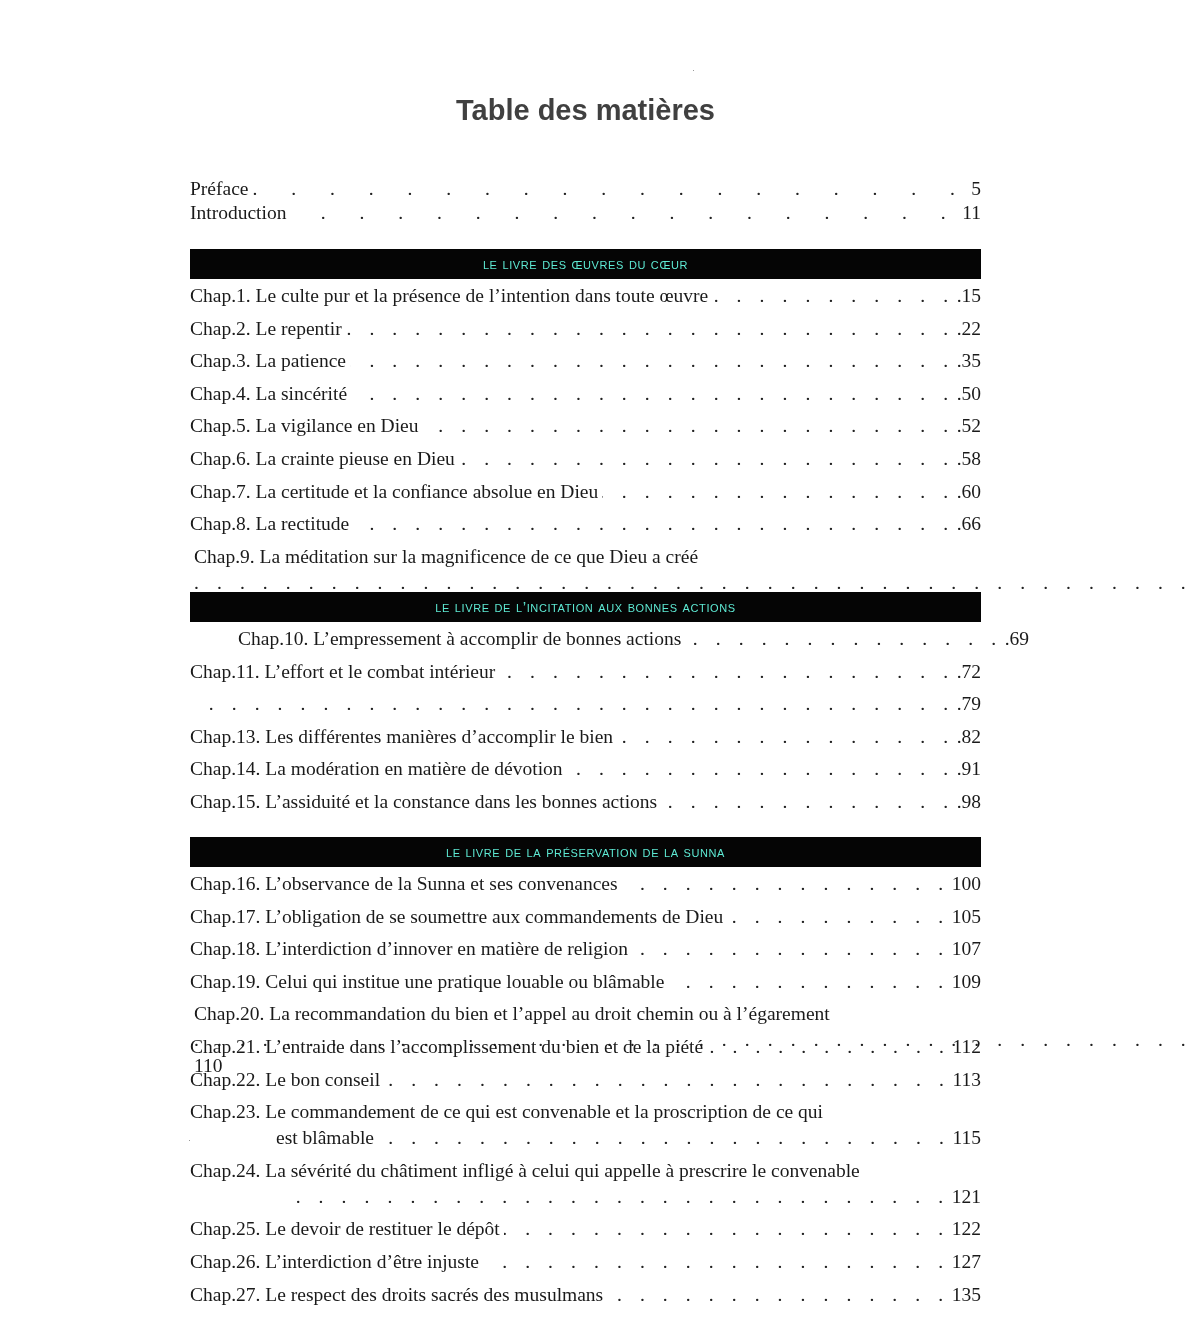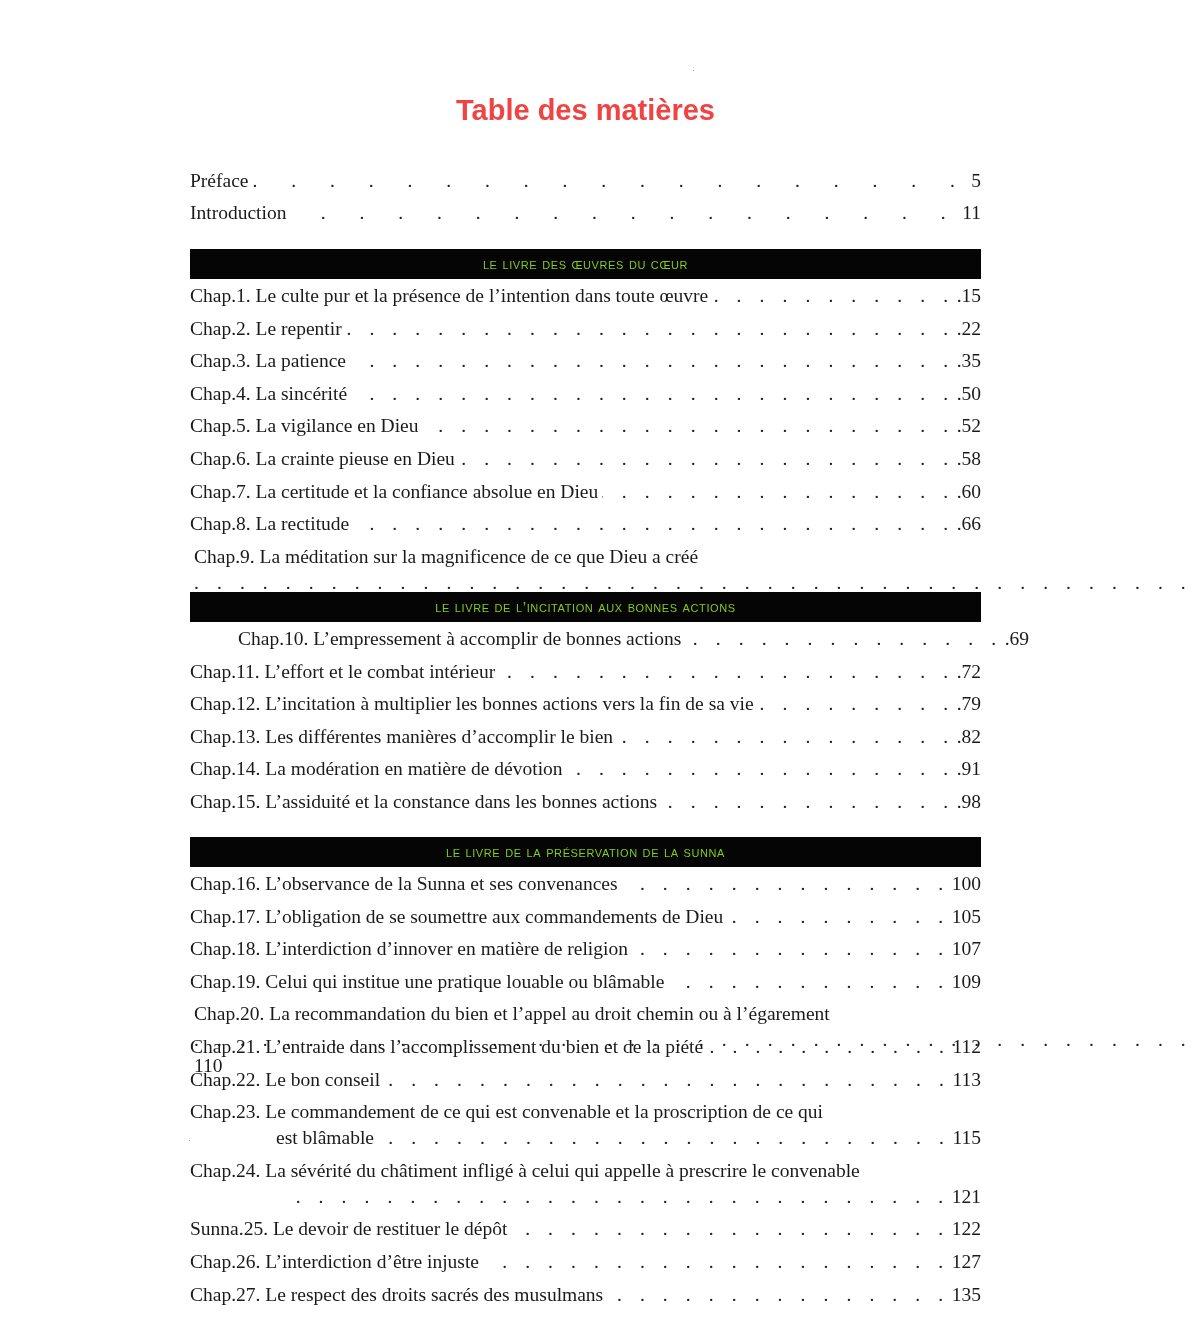--- a/index.html
+++ b/index.html
@@ -1,52 +1,52 @@
 <!DOCTYPE html>
 <html><head>
 <meta charset="utf-8">
 <style>
   html, body { margin: 0; padding: 0; background: #ffffff; }
   body { width: 1200px; height: 1330px; position: relative; overflow: hidden; color: #1a1a1a; }
   .page { position: absolute; left: 190px; top: 0; width: 791px; }
   .title {
     position: absolute; left: 0; right: 0; top: 94px; text-align: center;
-    font-family: "Liberation Sans", sans-serif; font-weight: bold; font-size: 29px; color: #ef4444;
+    font-family: "Liberation Sans", sans-serif; font-weight: bold; font-size: 29px; color: #404040;
     letter-spacing: 0px;
   }
   .entry {
     position: absolute; left: 0; width: 791px;
     font-family: "Liberation Serif", serif; font-size: 19.5px; line-height: 26px; color: #1a1a1a;
     display: flex; align-items: baseline; white-space: nowrap;
   }
   .entry .label { flex: 0 0 auto; }
   .entry .num { flex: 0 0 auto; }
   .entry .leader {
     flex: 1 1 auto; overflow: hidden; margin: 0 2px 0 4px; letter-spacing: 6.6px;
     text-align: right; direction: rtl; color: #222;
   }
   .entry .leader.wide { letter-spacing: 14.5px; }
   .entry.two-line { display: block; }
   .entry .line1 { display: block; }
   .entry .line2 { display: flex; align-items: baseline; padding-left: 86px; }
   .banner {
-    position: absolute; left: 0; width: 791px; height: 30px; background: #050505; color: #84cc16;
+    position: absolute; left: 0; width: 791px; height: 30px; background: #050505; color: #5eead4;
     font-family: "Liberation Sans", sans-serif; font-size: 15.5px; text-align: center; line-height: 30px;
     font-variant: small-caps; letter-spacing: 0.6px; text-transform: lowercase;
   }
   .banner span { font-variant: small-caps; }
   .speck { position: absolute; width: 1px; height: 1px; background: #999; }
 </style>
 </head>
 <body>
 
 <div class="page">
   <div class="title">Table des matières</div>
   <div id="toc">
-      <div class="entry" style="top: 168px;">
+      <div class="entry" style="top: 176px;">
         <span class="label">Préface</span>
         <span class="leader wide">. . . . . . . . . . . . . . . . . . . . . . . . . . . . . . . . . . . . . . . . . . . . . . . . . . . . . . . . . . . . . . . . . . . . . . . . . . . . . . . . . . . . . . . . . . . . . . . . . . . . . . . . . . . . . . . . . . . . . . . . </span>
         <span class="num">5</span>
       </div>
       <div class="entry" style="top: 200px;">
         <span class="label">Introduction</span>
         <span class="leader wide">. . . . . . . . . . . . . . . . . . . . . . . . . . . . . . . . . . . . . . . . . . . . . . . . . . . . . . . . . . . . . . . . . . . . . . . . . . . . . . . . . . . . . . . . . . . . . . . . . . . . . . . . . . . . . . . . . . . . . . . . </span>
         <span class="num">11</span>
       </div>
       <div class="banner" style="top: 249px;"><span>Le livre des œuvres du cœur</span></div>
@@ -100,21 +100,20 @@
         <span class="label"><span>Chap.10.</span> <span>L’empressement à accomplir de bonnes actions</span></span>
         <span class="leader">. . . . . . . . . . . . . . . . . . . . . . . . . . . . . . . . . . . . . . . . . . . . . . . . . . . . . . . . . . . . . . . . . . . . . . . . . . . . . . . . . . . . . . . . . . . . . . . . . . . . . . . . . . . . . . . . . . . . . . . . </span>
         <span class="num">.69</span>
       </div>
       <div class="entry" style="top: 659px;">
         <span class="label"><span>Chap.11.</span> <span>L’effort et le combat intérieur</span></span>
         <span class="leader">. . . . . . . . . . . . . . . . . . . . . . . . . . . . . . . . . . . . . . . . . . . . . . . . . . . . . . . . . . . . . . . . . . . . . . . . . . . . . . . . . . . . . . . . . . . . . . . . . . . . . . . . . . . . . . . . . . . . . . . . </span>
         <span class="num">.72</span>
       </div>
       <div class="entry" style="top: 691px;">
-        <span class="label"><span>Chap.12.</span> <span>L’incitation à multiplier les bonnes actions vers la fin de sa vie</span></span>
         <span class="leader">. . . . . . . . . . . . . . . . . . . . . . . . . . . . . . . . . . . . . . . . . . . . . . . . . . . . . . . . . . . . . . . . . . . . . . . . . . . . . . . . . . . . . . . . . . . . . . . . . . . . . . . . . . . . . . . . . . . . . . . . </span>
         <span class="num">.79</span>
       </div>
       <div class="entry" style="top: 724px;">
         <span class="label"><span>Chap.13.</span> <span>Les différentes manières d’accomplir le bien</span></span>
         <span class="leader">. . . . . . . . . . . . . . . . . . . . . . . . . . . . . . . . . . . . . . . . . . . . . . . . . . . . . . . . . . . . . . . . . . . . . . . . . . . . . . . . . . . . . . . . . . . . . . . . . . . . . . . . . . . . . . . . . . . . . . . . </span>
         <span class="num">.82</span>
       </div>
       <div class="entry" style="top: 756px;">
         <span class="label"><span>Chap.14.</span> <span>La modération en matière de dévotion</span></span>
@@ -171,21 +170,21 @@
         </span>
       </div>
       <div class="entry two-line" style="top: 1158px;">
         <span class="line1"><span>Chap.24.</span> <span>La sévérité du châtiment infligé à celui qui appelle à prescrire le convenable</span></span>
         <span class="line2">
           <span class="leader">. . . . . . . . . . . . . . . . . . . . . . . . . . . . . . . . . . . . . . . . . . . . . . . . . . . . . . . . . . . . . . . . . . . . . . . . . . . . . . . . . . . . . . . . . . . . . . . . . . . . . . . . . . . . . . . . . . . . . . . . </span>
           <span class="num">121</span>
         </span>
       </div>
       <div class="entry" style="top: 1216px;">
-        <span class="label"><span>Sunna.25.</span> <span>Le devoir de restituer le dépôt</span></span>
+        <span class="label"><span>Chap.25.</span> <span>Le devoir de restituer le dépôt</span></span>
         <span class="leader">. . . . . . . . . . . . . . . . . . . . . . . . . . . . . . . . . . . . . . . . . . . . . . . . . . . . . . . . . . . . . . . . . . . . . . . . . . . . . . . . . . . . . . . . . . . . . . . . . . . . . . . . . . . . . . . . . . . . . . . . </span>
         <span class="num">122</span>
       </div>
       <div class="entry" style="top: 1249px;">
         <span class="label"><span>Chap.26.</span> <span>L’interdiction d’être injuste</span></span>
         <span class="leader">. . . . . . . . . . . . . . . . . . . . . . . . . . . . . . . . . . . . . . . . . . . . . . . . . . . . . . . . . . . . . . . . . . . . . . . . . . . . . . . . . . . . . . . . . . . . . . . . . . . . . . . . . . . . . . . . . . . . . . . . </span>
         <span class="num">127</span>
       </div>
       <div class="entry" style="top: 1282px;">
         <span class="label"><span>Chap.27.</span> <span>Le respect des droits sacrés des musulmans</span></span>

